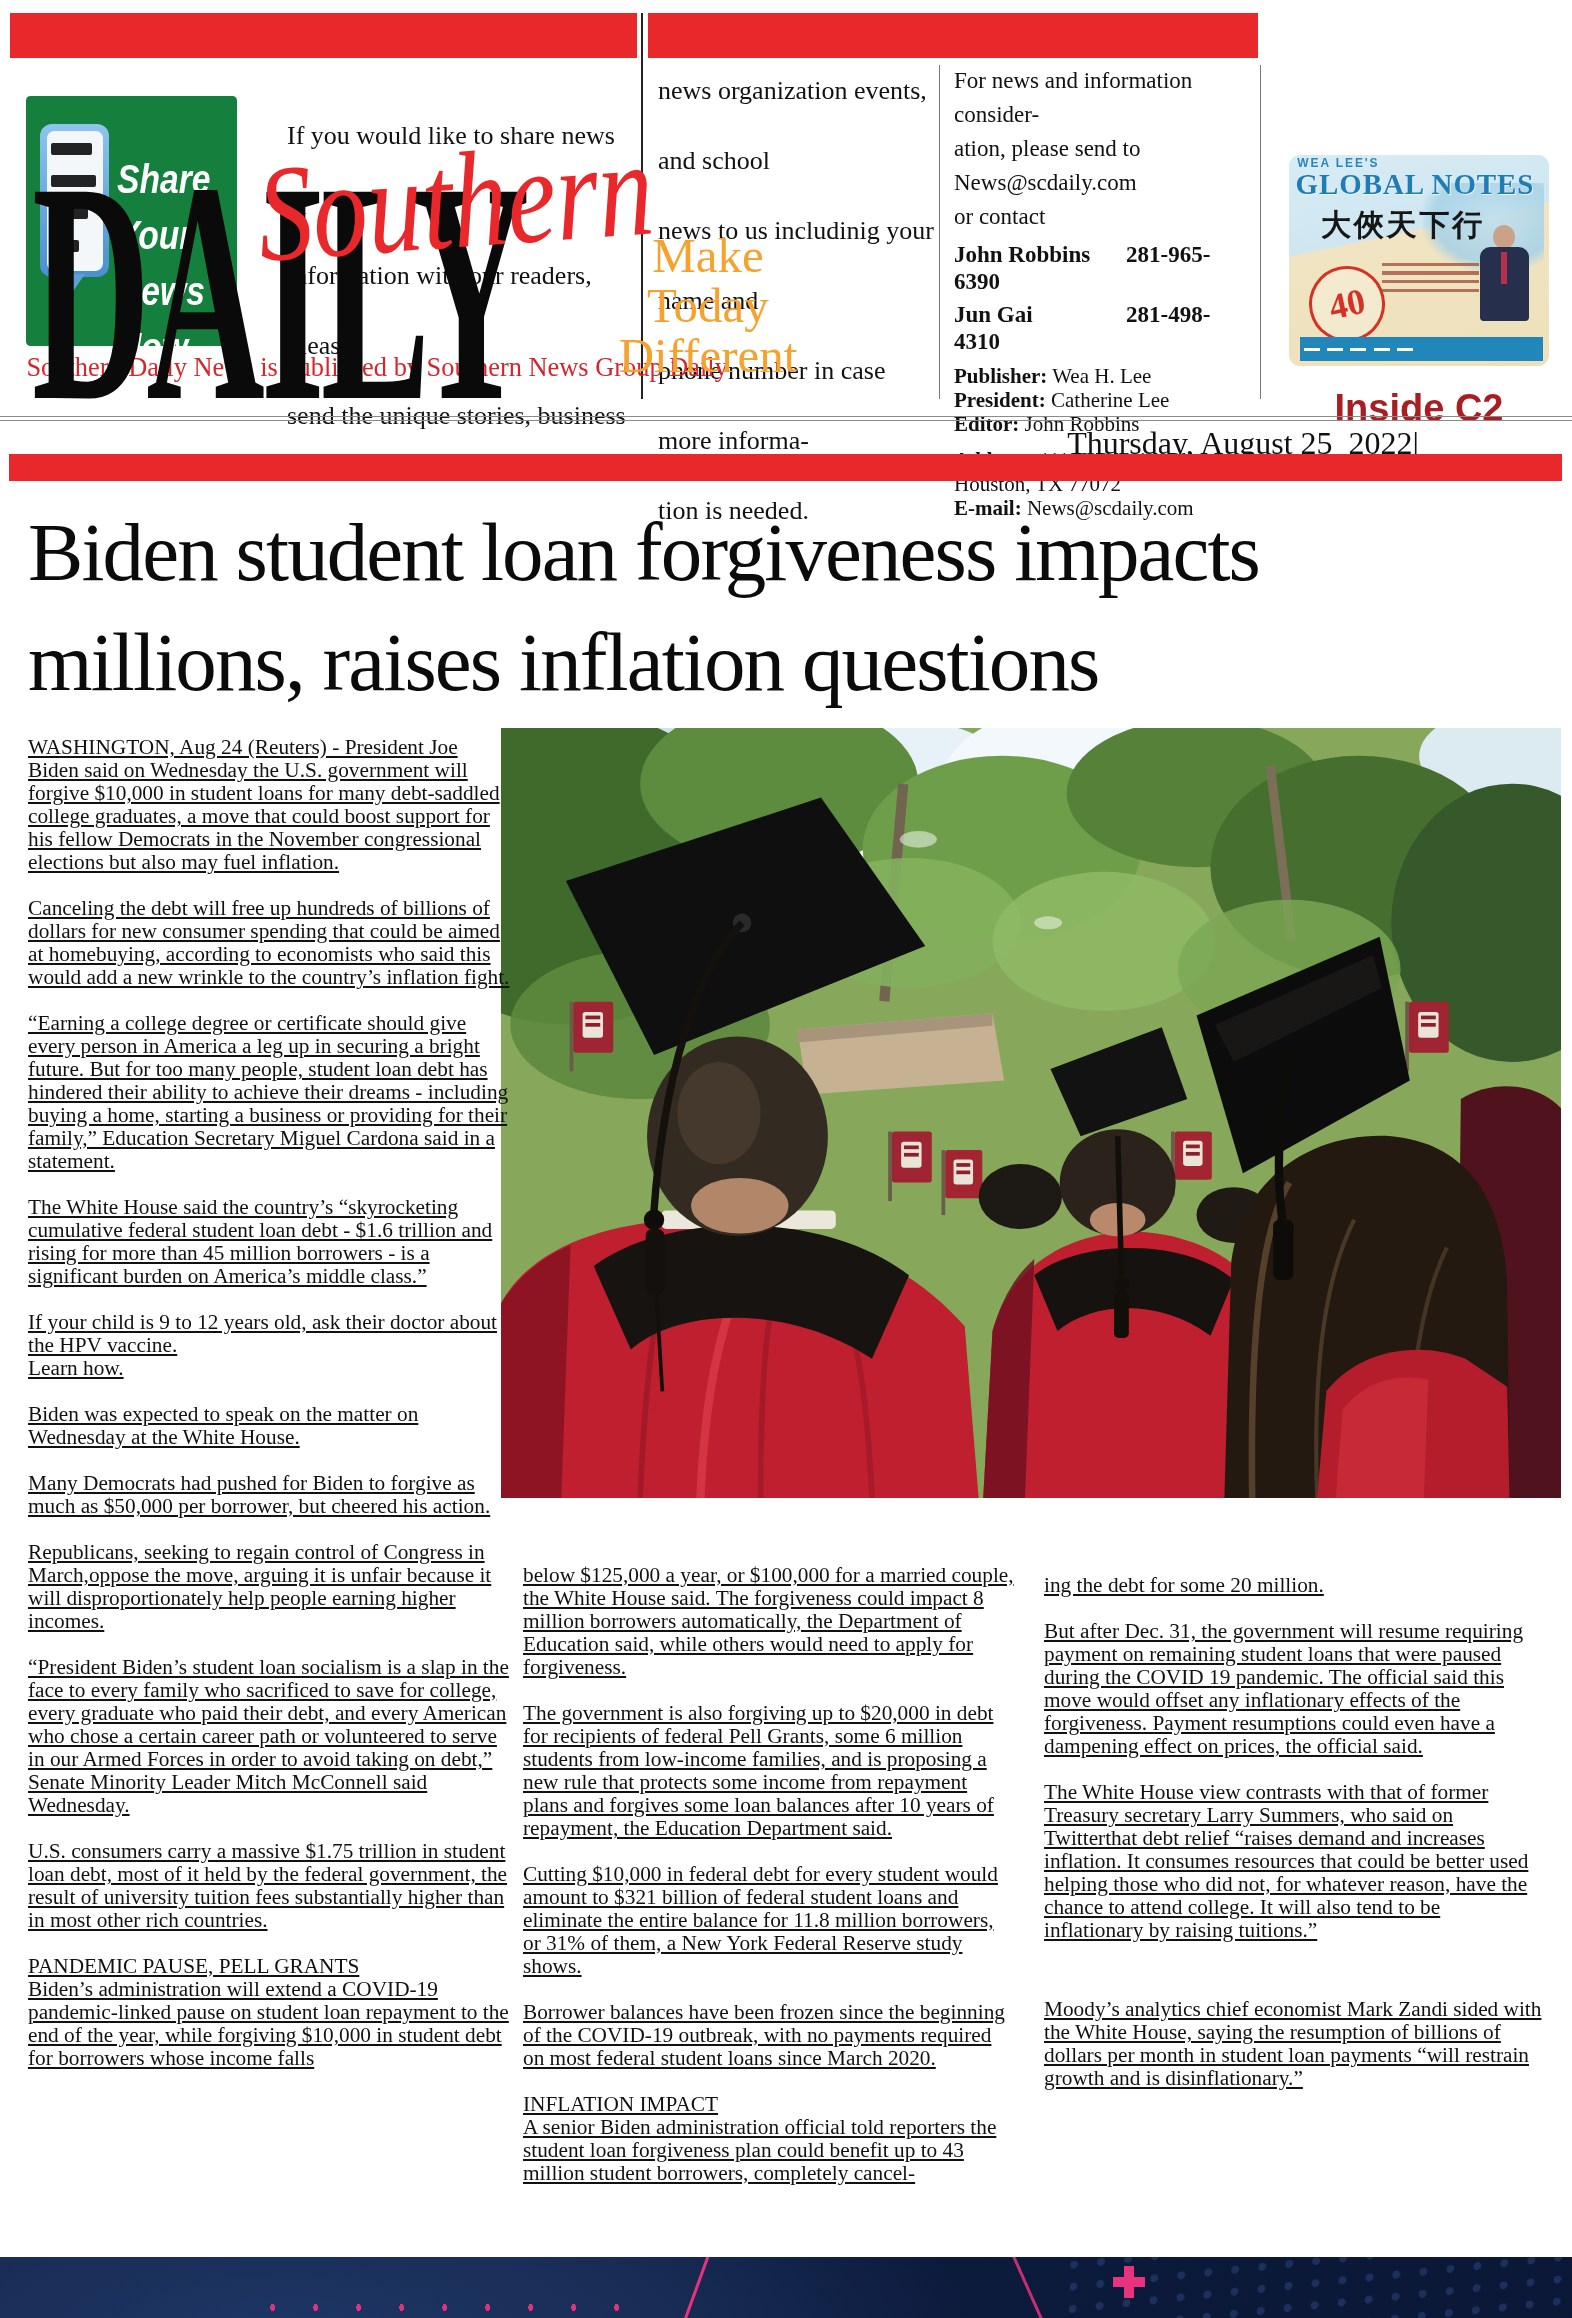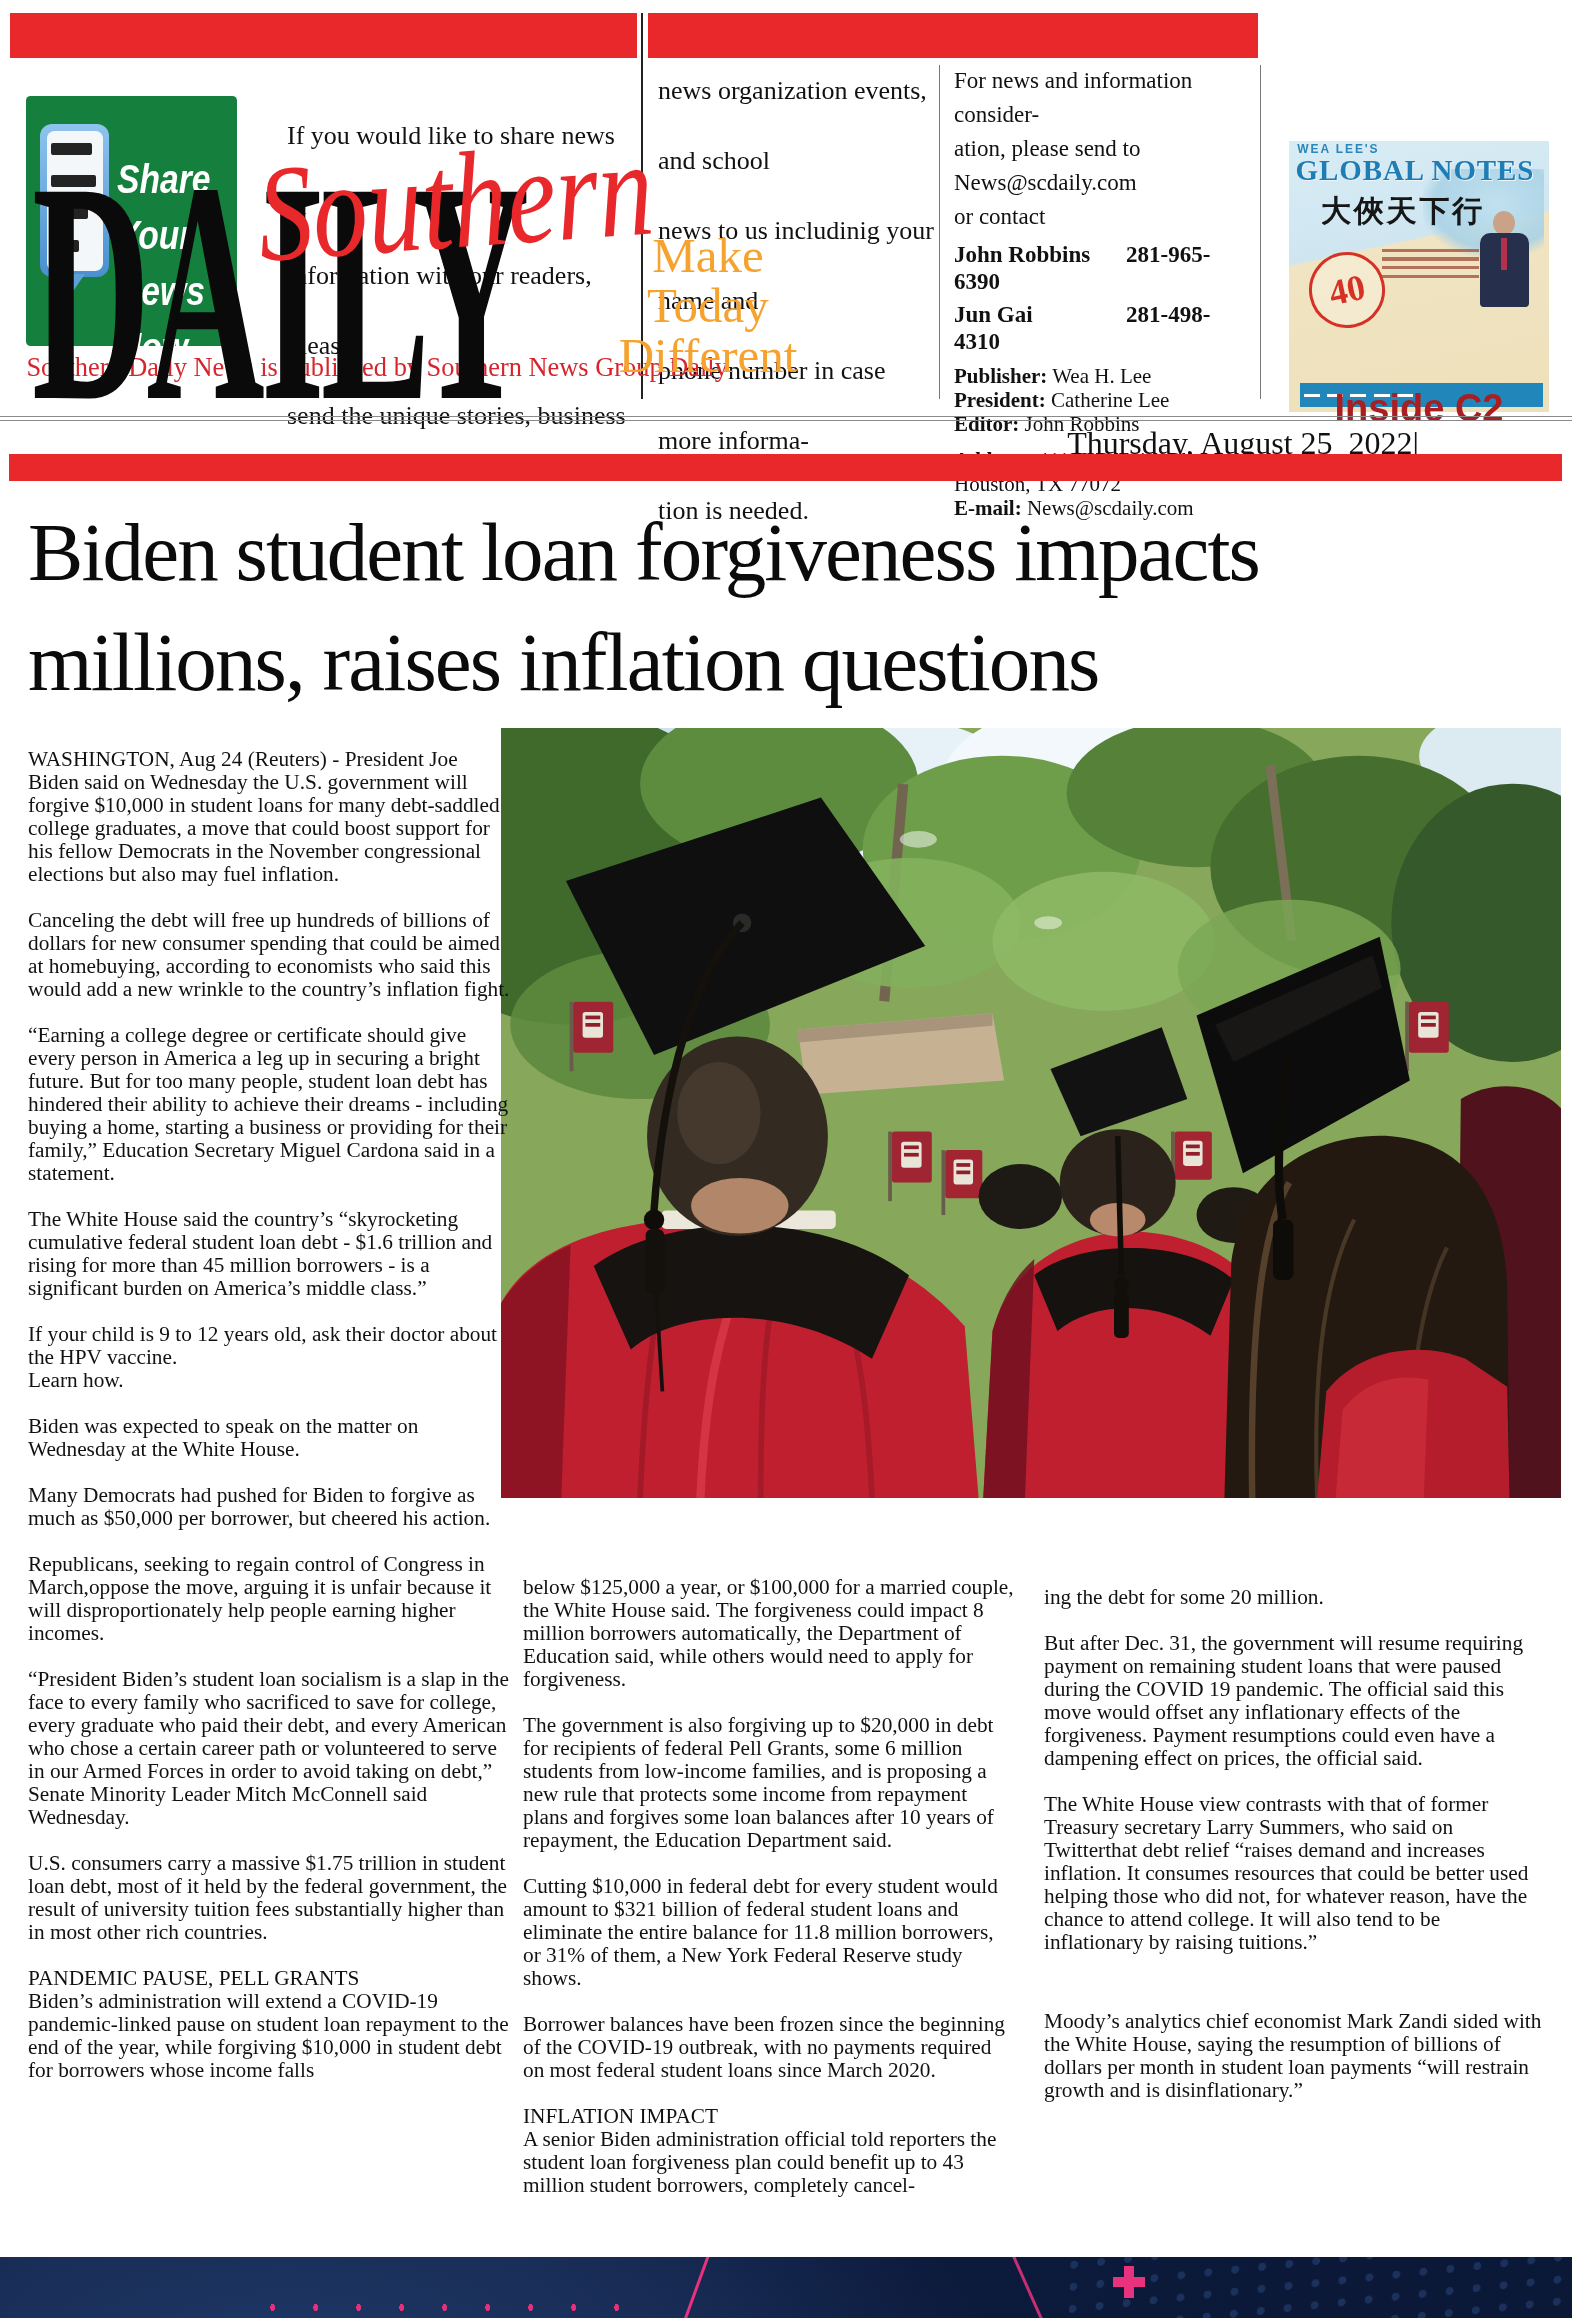--- a/index.html
+++ b/index.html
@@ -36,22 +36,22 @@
   .hcol3{position:absolute;left:954px;top:64px;width:301px;}
   .hcol3 .intro{font-size:23px;line-height:34px;white-space:pre-line;}
   .contact{margin-top:6.5px;font-size:23px;font-weight:bold;line-height:27px;}
   .contact .cname{display:inline-block;width:172px;}
   .pubblock{margin-top:9.3px;font-size:21px;line-height:24px;}
   .publbl{font-weight:bold;}
   .pubrow{margin:0;}
   .pubrow.gap{margin-top:12px;}
 
   
-  .ad{position:absolute;left:1289px;top:141px;width:260px;height:271px;overflow:hidden;
-      background:linear-gradient(168deg,#d8ecf4 0%,#cfe6f1 38%,#f0e4c2 38.5%,#eee0ba 100%);}
+  .ad{position:absolute;left:1289px;top:155px;width:260px;height:211px;overflow:hidden;
+      background:linear-gradient(168deg,#d8ecf4 0%,#cfe6f1 38%,#f0e4c2 38.5%,#eee0ba 100%);border-radius:11px;}
   .ad .maphint{position:absolute;right:4.6px;top:28px;width:121px;height:88px;
       background:radial-gradient(ellipse at 60% 40%, #bfe0ee 0%, #a9d2e6 60%, transparent 75%);opacity:.9;}
   .ad-top{position:absolute;left:8.3px;top:0.9px;color:#2a86bb;font-family:"Liberation Sans",sans-serif;
       font-weight:bold;font-size:12px;letter-spacing:1.9px;}
   .ad-title{position:absolute;left:6.5px;top:13px;color:#1f7db6;font-weight:bold;font-size:29px;letter-spacing:0.9px;
       font-family:"Liberation Serif",serif;text-shadow:0.9px 0.9px 0 #eaf4f9;}
   .ad-zh{position:absolute;left:32px;top:50px;color:#161616;font-family:Liberation Mono, monospace;
       font-weight:bold;font-size:30px;letter-spacing:2.8px;}
   .ad-seal{position:absolute;left:20.4px;top:111px;width:70px;height:70px;border:3.2px solid #d53125;border-radius:50%;
       color:#d53125;display:flex;align-items:center;justify-content:center;
@@ -77,21 +77,21 @@
       color:#f6a22e;font-size:49px;line-height:50px;}
   .mast-sub{position:absolute;left:26.4px;top:352px;width:881px;color:#d6252c;font-size:26.4px;}
   .rule2{position:absolute;left:0;top:416px;width:1572px;height:2.8px;border-top:1.4px solid #8a8a8a;border-bottom:1.4px solid #8a8a8a;}
   .dateline{position:absolute;left:0;top:425px;width:1419px;text-align:right;font-size:32px;white-space:pre;text-decoration:underline;}
   .redbar2{position:absolute;left:9.3px;top:454px;width:1553px;height:27px;background:#e8282b;}
 
   
   .headline{position:absolute;left:28px;top:497px;width:1544px;font-size:83px;line-height:110px;
       letter-spacing:-1.9px;color:#0b0b0b;}
   .col{position:absolute;font-size:21.3px;line-height:23px;}
-  .col p{margin:12px 0 23px 0;white-space:pre-line;}
+  .col p{margin:0 0 23px 0;white-space:pre-line;text-decoration:underline;}
   .col.c1{left:28px;top:736px;width:482px;}
   .col.c2{left:523px;top:1564px;width:492px;}
   .col.c3{left:1044px;top:1574px;width:500px;}
   .col p.gap-top{margin-top:56px;}
   .photo{position:absolute;left:501px;top:728px;width:1060px;height:770px;overflow:hidden;background:#87a75b;}
   .photo svg{display:block;width:100%;height:100%;}
 
   
   .footer{position:absolute;left:0;top:2257px;width:1572px;height:709px;overflow:hidden;
      background:

